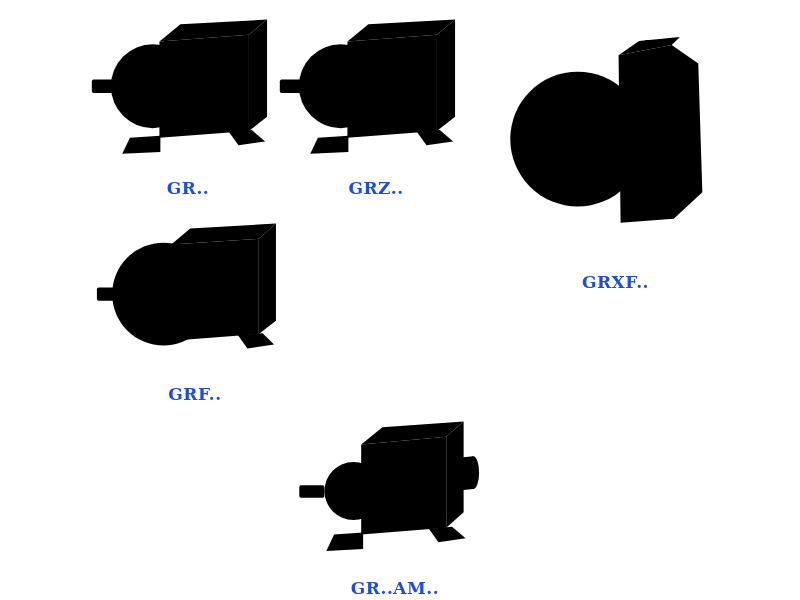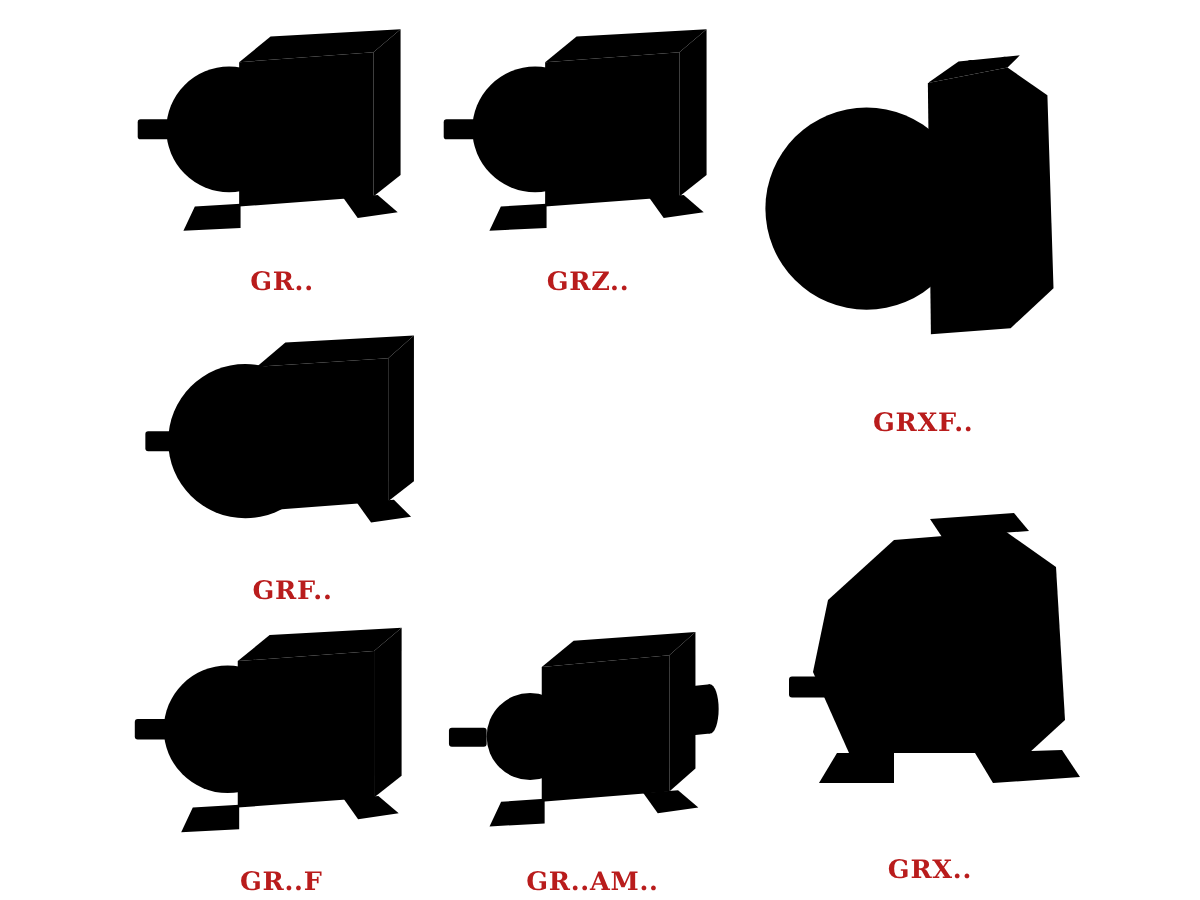--- a/index.html
+++ b/index.html
@@ -2,21 +2,21 @@
 <html><head>
 <meta charset="utf-8">
 <style>
   html,body{margin:0;padding:0;background:#ffffff;}
   #page{position:relative;width:800px;height:600px;background:#ffffff;overflow:hidden;
         font-family:"DejaVu Serif", serif;}
   .figure{position:absolute;display:flex;flex-direction:column;align-items:center;
           justify-content:space-between;}
   .figure svg.drawing{flex:1 1 auto;width:100%;min-height:0;}
   .label{font-family:"DejaVu Serif", serif;font-weight:bold;font-size:17px;
-         color:#b91c1c;letter-spacing:0.5px;white-space:nowrap;padding-bottom:2px;}
+         color:#1d4ed8;letter-spacing:0.5px;white-space:nowrap;padding-bottom:2px;}
   
   .drawing{color:#3f3f3f;}
   .drawing.ghost{color:#c7c7c7;}
   #symbol-defs{position:absolute;width:0;height:0;overflow:hidden;}
 </style>
 </head>
 <body>
 
 <svg id="symbol-defs" aria-hidden="true">
   <defs>
@@ -151,21 +151,21 @@
 
 <div id="page">
 
   <div class="figure" style="left:88px;top:4px;width:200px;height:196px;">
     <svg class="drawing" viewBox="0 0 210 180">
       <use href="#gb-foot"></use>
     </svg>
     <div class="label">GR..</div>
   </div>
 
-  <div class="figure" style="left:292px;top:4px;width:200px;height:196px;align-items:center;">
+  <div class="figure" style="left:276px;top:4px;width:200px;height:196px;align-items:center;">
     <svg class="drawing" viewBox="0 0 210 180">
       <use href="#gb-foot"></use>
     </svg>
     <div class="label">GRZ..</div>
   </div>
 
   <div class="figure" style="left:498px;top:0px;width:235px;height:294px;">
     <svg class="drawing" viewBox="0 0 230 210">
       <use href="#gb-flange-front"></use>
     </svg>
@@ -173,34 +173,22 @@
   </div>
 
   <div class="figure" style="left:95px;top:208px;width:200px;height:198px;justify-content:space-between;">
     <svg class="drawing" viewBox="0 0 210 180">
       <use href="#gb-flange"></use>
     </svg>
     <div class="label">GRF..</div>
   </div>
 
 
-  <div class="figure" style="left:85px;top:404px;width:205px;height:196px;">
-    <svg class="drawing" viewBox="0 0 210 180">
-      <use href="#gb-foot"></use>
-    </svg>
-    <div class="label">GR..F</div>
-  </div>
 
   <div class="figure" style="left:290px;top:404px;width:210px;height:196px;align-items:center;">
     <svg class="drawing ghost" viewBox="0 0 210 180">
       <use href="#gb-ghost"></use>
     </svg>
     <div class="label">GR..AM..</div>
   </div>
 
-  <div class="figure" style="left:500px;top:300px;width:240px;height:292px;">
-    <svg class="drawing" viewBox="0 0 240 210">
-      <use href="#gb-grx"></use>
-    </svg>
-    <div class="label">GRX..</div>
-  </div>
 
 </div>
 
 </body></html>

